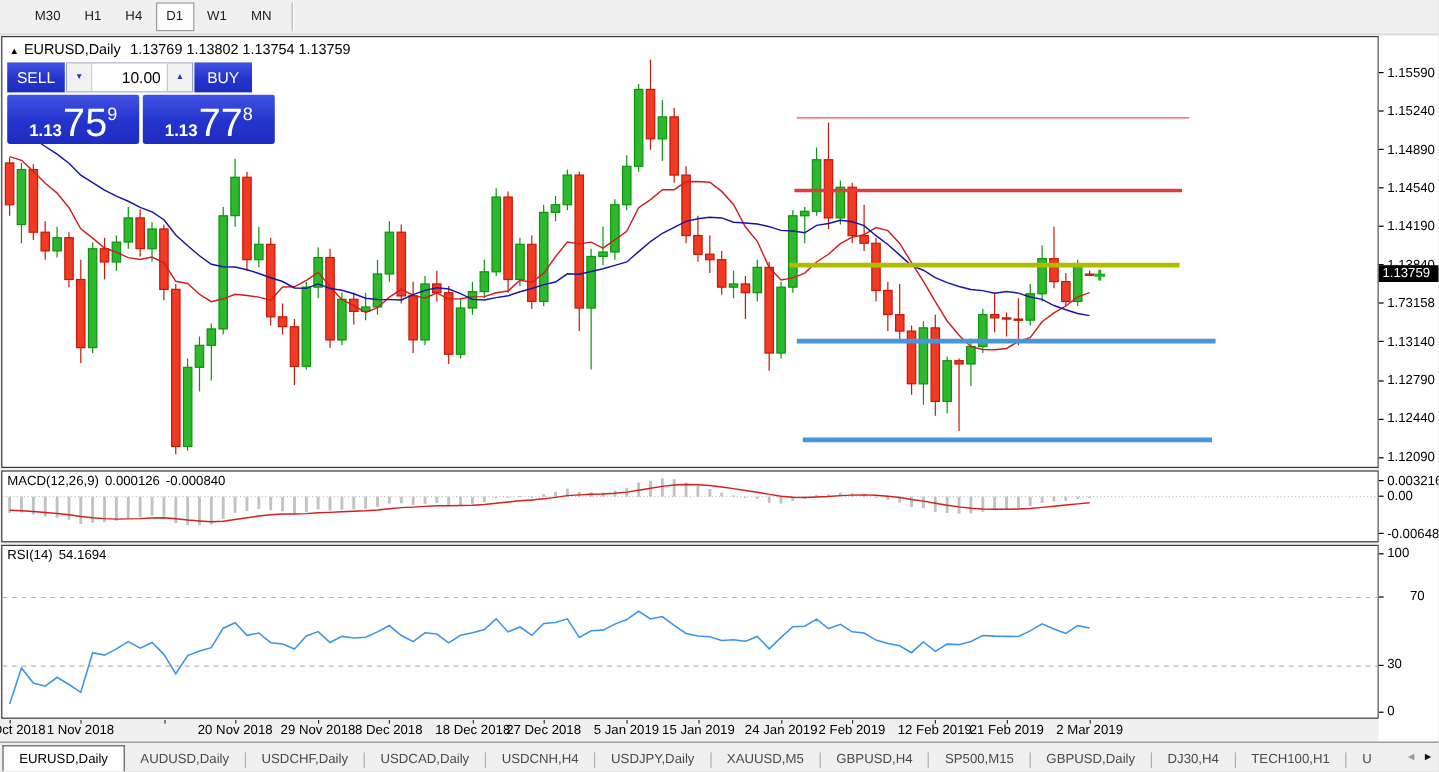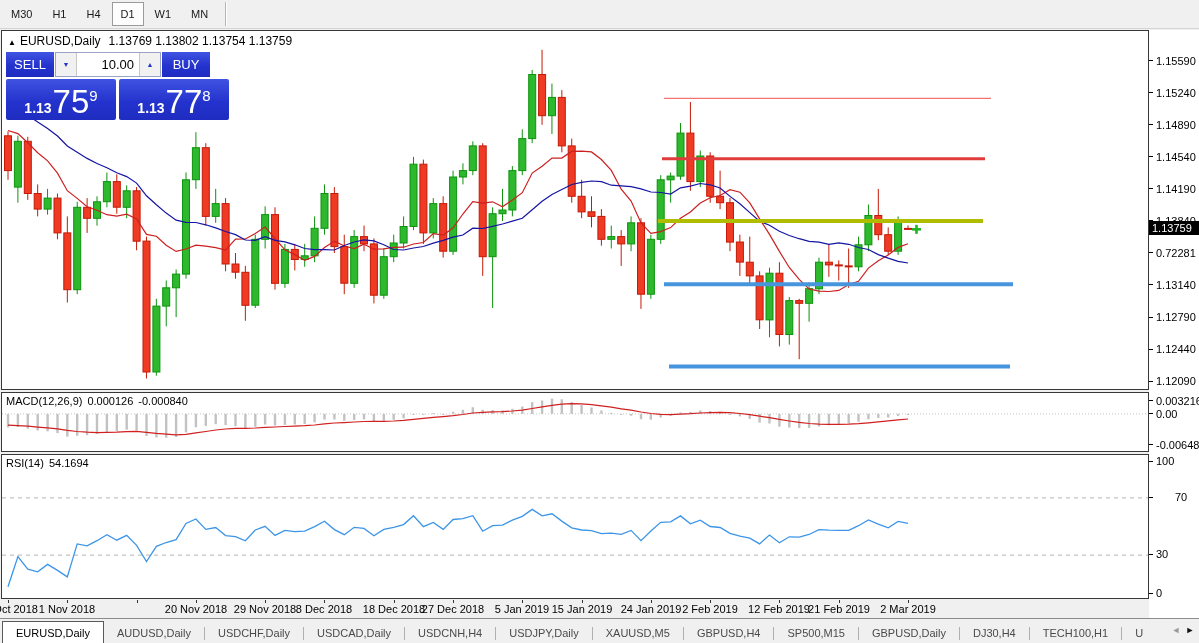--- a/index.html
+++ b/index.html
@@ -1,20 +1,20 @@
 <!DOCTYPE html>
 <html><head>
 <meta charset="utf-8">
 <style>
   html,body{margin:0;padding:0;background:#d8d8d8;}
   #app{position:relative;width:1199px;height:643px;background:#f0f0f0;overflow:hidden;
        font-family:"Liberation Sans",sans-serif;font-size:11px;color:#000;}
   
   .tf-toolbar{position:absolute;left:0;top:0;width:1199px;height:29px;background:#f0f0f0;
-              border-bottom:1px solid #d4d4d4;display:flex;align-items:center;padding-left:2px;box-sizing:border-box;}
+              border-bottom:1px solid #d4d4d4;display:flex;align-items:center;padding-left:20px;box-sizing:border-box;}
   .tf-btn{height:22px;padding:0 8px;margin-right:2px;display:flex;align-items:center;justify-content:center;
           color:#1a1a1a;border:1px solid transparent;cursor:default;}
   .tf-btn.active{background:#fdfdfd;border:1px solid #9a9a9a;}
   .tb-sep{width:1px;height:24px;background:#b5b5b5;border-right:1px solid #ffffff;margin:0 6px;}
   
   .pane{position:absolute;left:1px;width:1148px;background:#fff;border:1px solid #383838;box-sizing:border-box;overflow:hidden;}
   #pane-main{top:30px;height:360px;}
   #pane-macd{top:392px;height:60px;text-align:center;}
   #pane-rsi{top:454px;height:145px;}
   .pane svg{position:absolute;left:0;top:0;}
@@ -616,21 +616,21 @@
       <div class="axis-label" style="top: 57px;">1.15240</div>
       <div class="axis-tick" style="top: 94px;"></div>
       <div class="axis-label" style="top: 89px;">1.14890</div>
       <div class="axis-tick" style="top: 126px;"></div>
       <div class="axis-label" style="top: 121px;">1.14540</div>
       <div class="axis-tick" style="top: 158px;"></div>
       <div class="axis-label" style="top: 153px;">1.14190</div>
       <div class="axis-tick" style="top: 190px;"></div>
       <div class="axis-label" style="top: 185px;">1.13840</div>
       <div class="axis-tick" style="top: 222px;"></div>
-      <div class="axis-label" style="top: 217px;">0.72281</div>
+      <div class="axis-label" style="top: 217px;">1.73158</div>
       <div class="axis-tick" style="top: 254px;"></div>
       <div class="axis-label" style="top: 249px;">1.13140</div>
       <div class="axis-tick" style="top: 287px;"></div>
       <div class="axis-label" style="top: 281px;">1.12790</div>
       <div class="axis-tick" style="top: 319px;"></div>
       <div class="axis-label" style="top: 313px;">1.12440</div>
       <div class="axis-tick" style="top: 351px;"></div>
       <div class="axis-label" style="top: 345px;">1.12090</div>
       <div class="axis-tick" style="top: 370px;"></div>
       <div class="axis-label" style="top: 365px;">0.003216</div>

